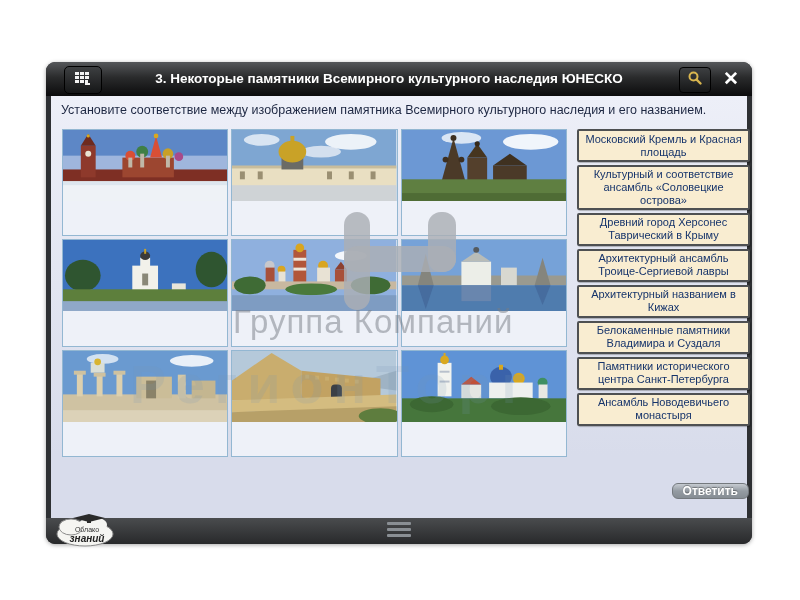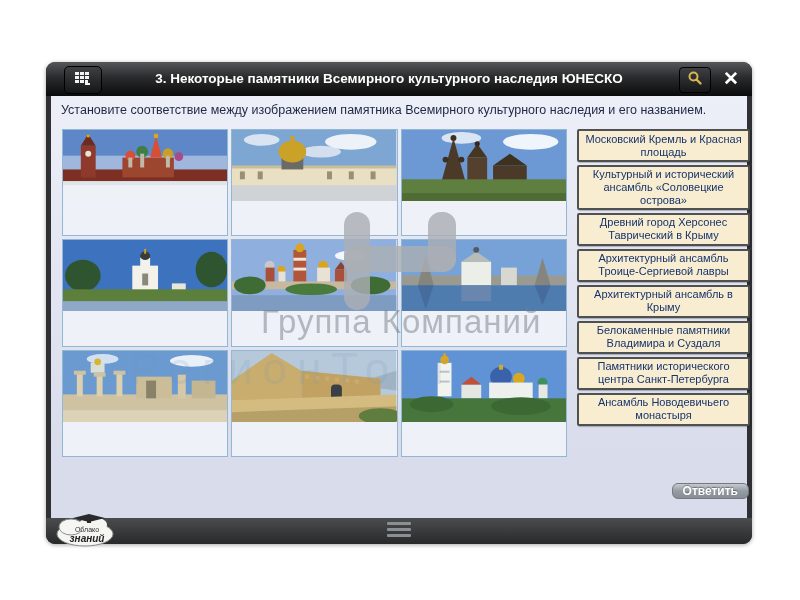--- a/index.html
+++ b/index.html
@@ -84,22 +84,22 @@
     border-radius:0 0 9px 9px;
   }
   .hamburger{
     position:absolute;left:50%;top:4px;transform:translateX(-50%);
     display:flex;flex-direction:column;gap:3px;cursor:pointer;
   }
   .hamburger span{width:24px;height:3px;background:#8a8f94;border-radius:1px;}
   .logo{position:absolute;left:5px;top:-10px;width:68px;height:40px;}
   
   .wm{position:absolute;pointer-events:none;z-index:60;white-space:nowrap;}
-  .wm-company{left:233px;top:303px;font-size:33px;color:rgba(118,124,131,.5);letter-spacing:1px;padding-left:28px;}
-  .wm-brand{left:130px;top:344px;font-size:44px;font-weight:normal;color:rgba(120,148,180,.16);letter-spacing:10px;}
+  .wm-company{left:233px;top:303px;font-size:33px;color:rgba(118,124,131,.5);letter-spacing:1px;}
+  .wm-brand{left:130px;top:353px;font-size:54px;font-weight:bold;color:rgba(120,148,180,.16);letter-spacing:10px;}
   .wm-bar{position:absolute;background:rgba(171,175,180,.82);pointer-events:none;z-index:55;border-radius:13px;}
   .wm-bar.l{left:344px;top:212px;width:26px;height:98px;}
   .wm-bar.r{left:428px;top:212px;width:28px;height:60px;}
   .wm-bar.h{left:344px;top:246px;width:112px;height:26px;}
 </style>
 </head>
 <body>
 
 <div class="window">
 
@@ -346,24 +346,24 @@
             <ellipse cx="120" cy="56" rx="30" ry="9" fill="#3c6833"></ellipse>
           </svg>
         </div>
         <div class="dropzone"></div>
       </div>
 
     </div>
 
     <div class="answers">
       <div class="answer">Московский Кремль и Красная площадь</div>
-      <div class="answer">Культурный и исторический ансамбль «Соловецкие острова»</div>
+      <div class="answer">Культурный и соответствие ансамбль «Соловецкие острова»</div>
       <div class="answer">Древний город Херсонес Таврический в Крыму</div>
       <div class="answer">Архитектурный ансамбль Троице-Сергиевой лавры</div>
-      <div class="answer">Архитектурный ансамбль в Крыму</div>
+      <div class="answer">Архитектурный названием в Кижах</div>
       <div class="answer">Белокаменные памятники Владимира и Суздаля</div>
       <div class="answer">Памятники исторического центра Санкт-Петербурга</div>
       <div class="answer">Ансамбль Новодевичьего монастыря</div>
     </div>
 
     <div class="submit">Ответить</div>
   </div>
 
   <div class="bottombar">
     <div class="logo">

